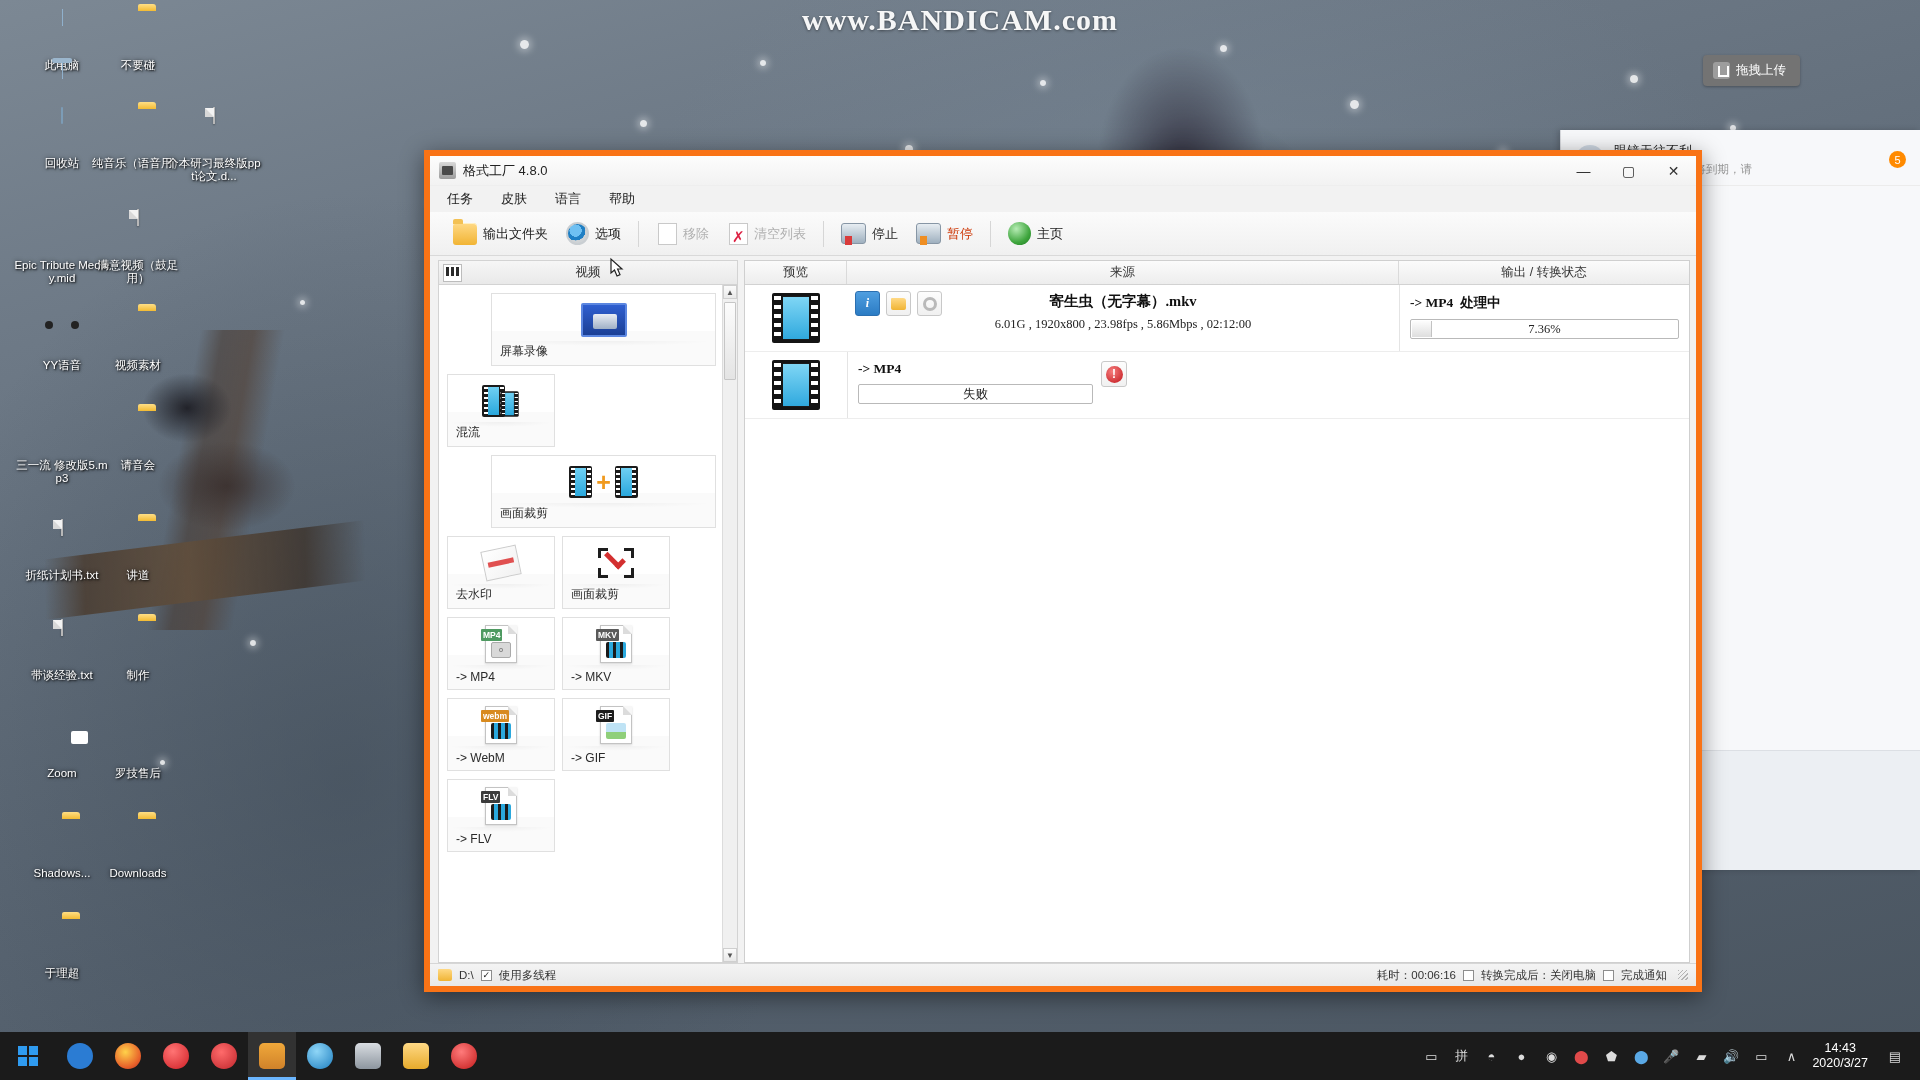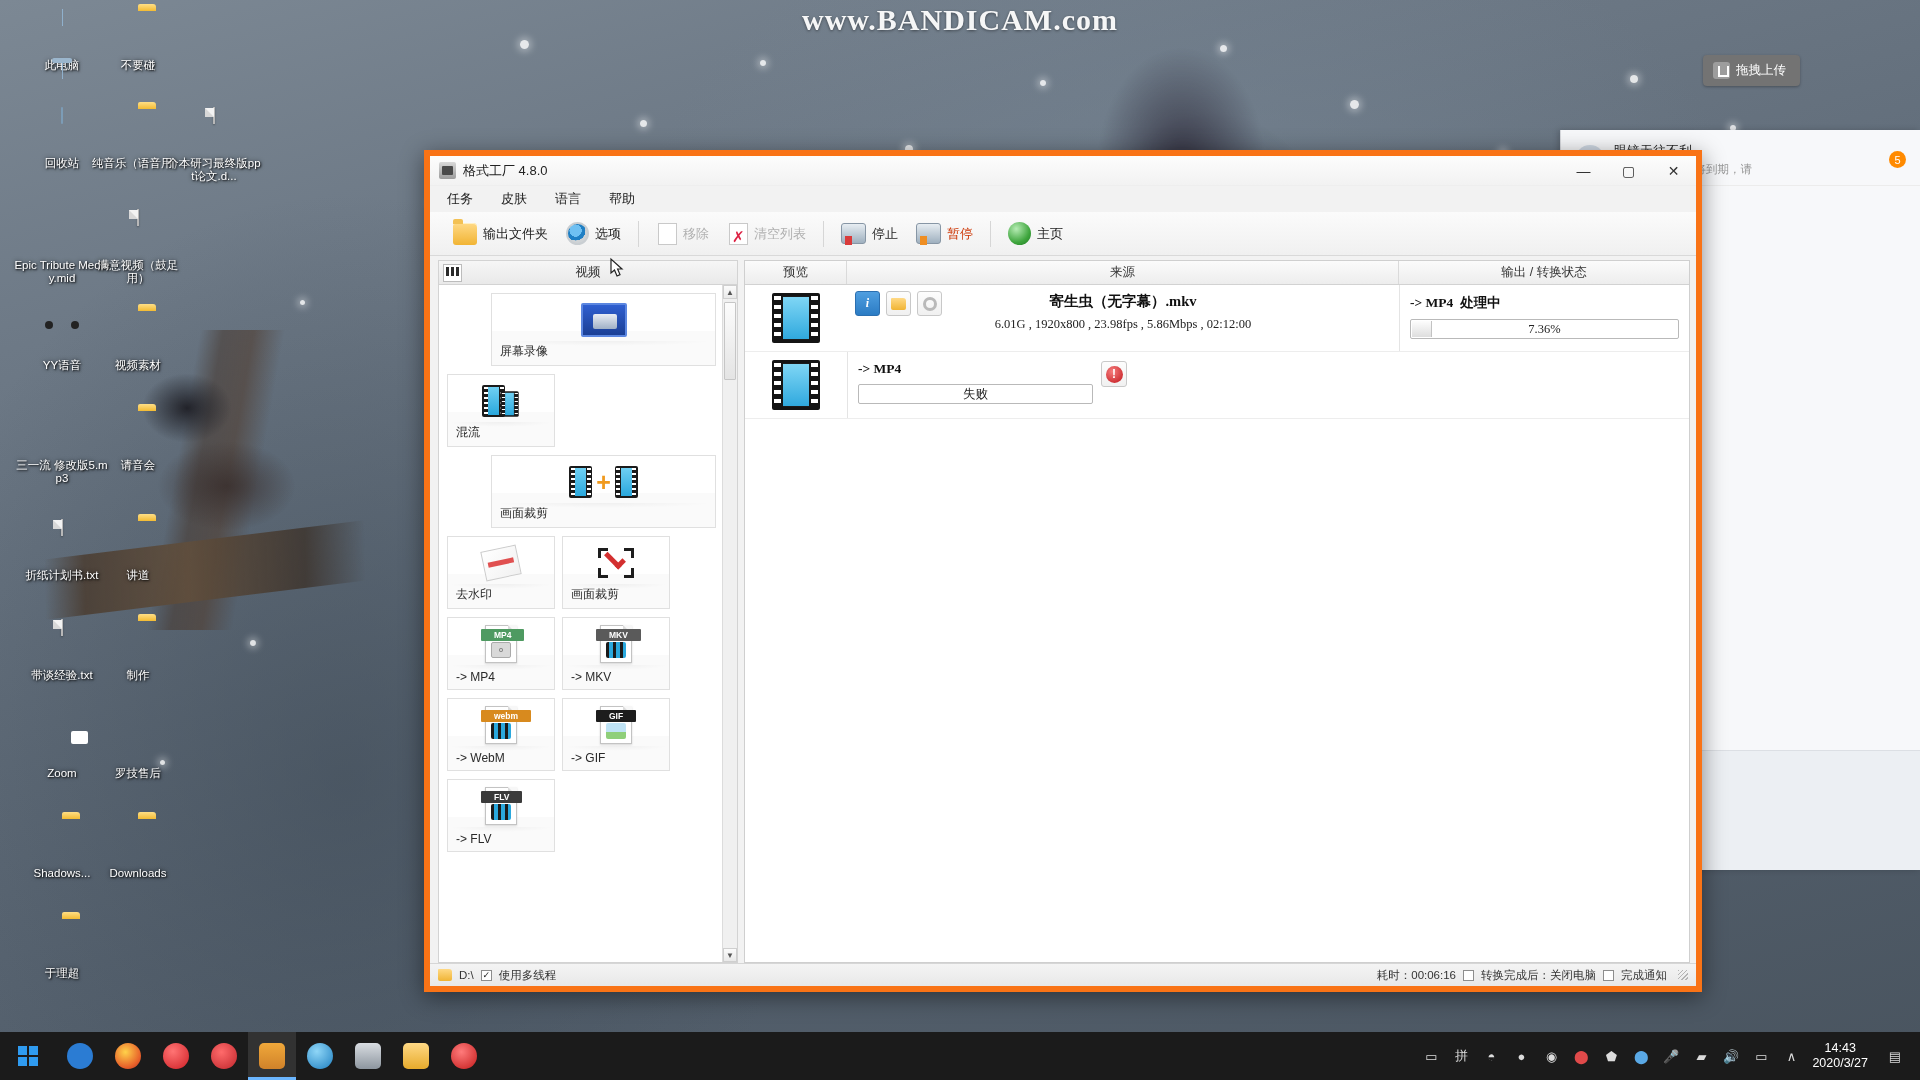--- a/index.html
+++ b/index.html
@@ -193,21 +193,21 @@
   .g-crop .c4{right:0;bottom:0;border-left:none;border-top:none;}
   .g-crop .chk{position:absolute;left:7px;top:5px;width:20px;height:11px;
     border-right:5px solid #d32f2f;border-bottom:5px solid #d32f2f;transform:rotate(45deg);}
   .g-water{width:36px;height:30px;background:linear-gradient(140deg,#fff,#f1f1f1);
     border:1px solid #ccc;position:relative;transform:rotate(-12deg);}
   .g-water:after{content:"";position:absolute;left:4px;top:11px;right:4px;height:5px;background:#e05050;}
   .fdoc{width:32px;height:38px;background:#fff;border:1px solid #c3c3c3;position:relative;
     box-shadow:0 1px 2px rgba(0,0,0,.15);}
   .fdoc:before{content:"";position:absolute;right:-1px;top:-1px;border-width:0 9px 9px 0;
     border-style:solid;border-color:#dcdcdc #f7f7f7;}
-  .fdoc .tag{position:absolute;left:-5px;top:3px;padding:1px 13px;font-size:8.5px;color:#fff;
+  .fdoc .tag{position:absolute;left:-5px;top:3px;padding:1px 2px;font-size:8.5px;color:#fff;
     font-weight:bold;border-radius:1px;line-height:10px;}
   .fdoc .inner{position:absolute;left:5px;top:16px;right:5px;bottom:4px;border-radius:2px;}
   .tag-mp4{background:#4e9a61;} .tag-mkv{background:#5a5a5a;} .tag-webm{background:#d88a1e;}
   .tag-gif{background:#1d1d1d;} .tag-flv{background:#3b3b3b;}
   .reel{background:radial-gradient(circle at 50% 50%,#cfcfcf 0 12%,#8e8e8e 13% 18%,#d9d9d9 19%);
     border:1px solid #aaa;border-radius:50%;}
   .mini-film{background:repeating-linear-gradient(90deg,#1b1b1b 0 3px,#2aa8dd 3px 7px);}
   .pic{background:linear-gradient(180deg,#bfe3f5 0 55%,#8fcf7a 55%);}
   #vscroll{width:15px;background:#f0f0f0;border-left:1px solid #dcdcdc;position:relative;}
   .sb-arr{height:14px;background:linear-gradient(180deg,#fbfbfb,#e9e9e9);border:1px solid #cfcfcf;

